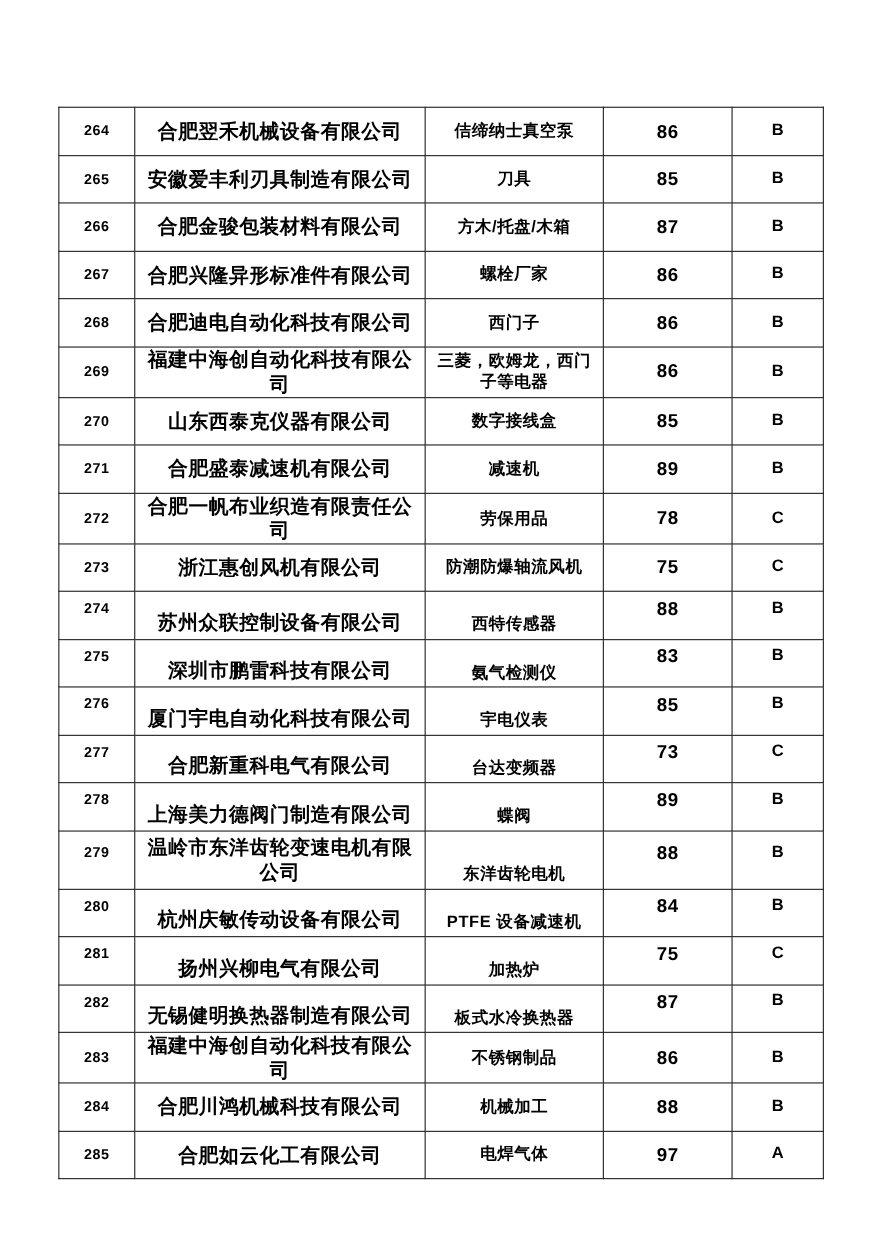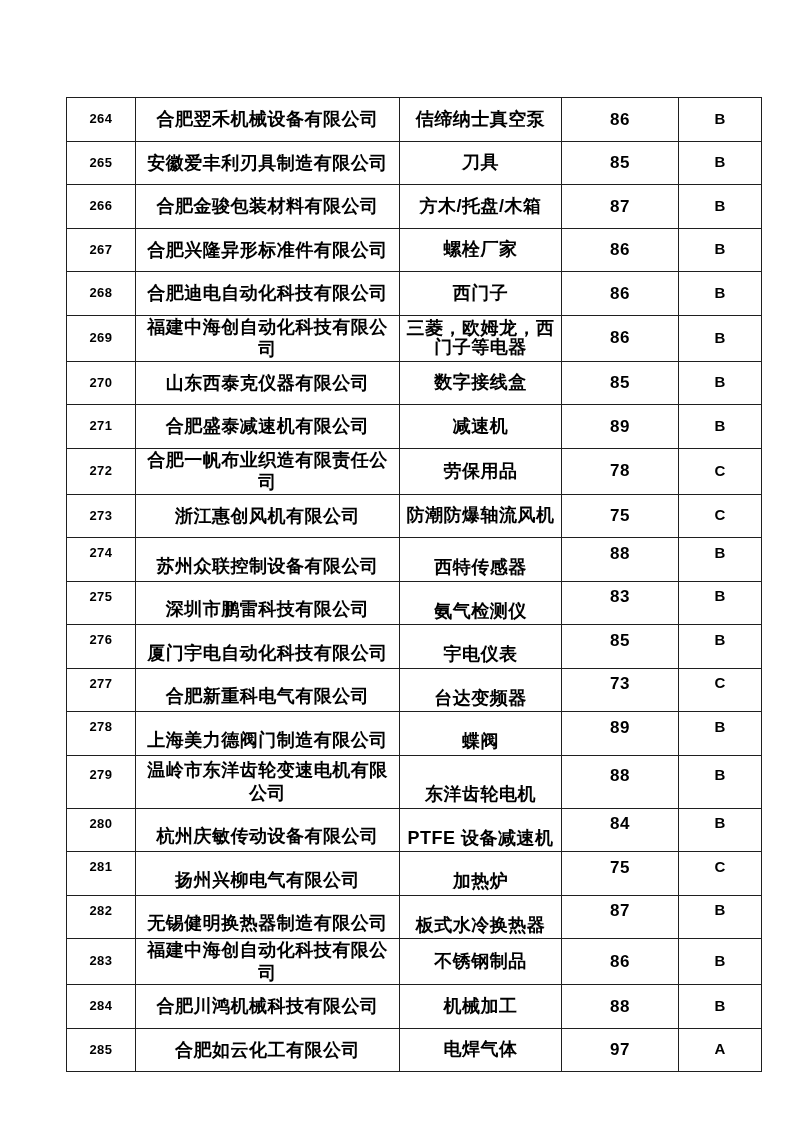--- a/index.html
+++ b/index.html
@@ -9,21 +9,21 @@
   }
   body {
     width: 800px;
     height: 1131px;
     position: relative;
     font-family: "Liberation Sans", sans-serif;
     color: #000000;
   }
   .table-wrap {
     position: absolute;
-    left: 66px;
+    left: 53px;
     top: 97px;
     width: 695px;
   }
   table.supplier-table {
     border-collapse: collapse;
     table-layout: fixed;
     width: 695px;
   }
   table.supplier-table td {
     border: 1.5px solid #1f1f1f;
@@ -43,21 +43,21 @@
   td.c-num .cellbox {
     font-size: 13px;
     letter-spacing: 0.5px;
   }
   td.c-company .cellbox {
     font-size: 18px;
     letter-spacing: 0.5px;
     padding: 0 4px;
   }
   td.c-product .cellbox {
-    font-size: 18px;
+    font-size: 15px;
     letter-spacing: 0.5px;
     line-height: 19px;
     padding: 0 4px;
   }
   td.c-score .cellbox {
     font-size: 17px;
     letter-spacing: 0.5px;
   }
   td.c-grade .cellbox {
     font-size: 15px;

